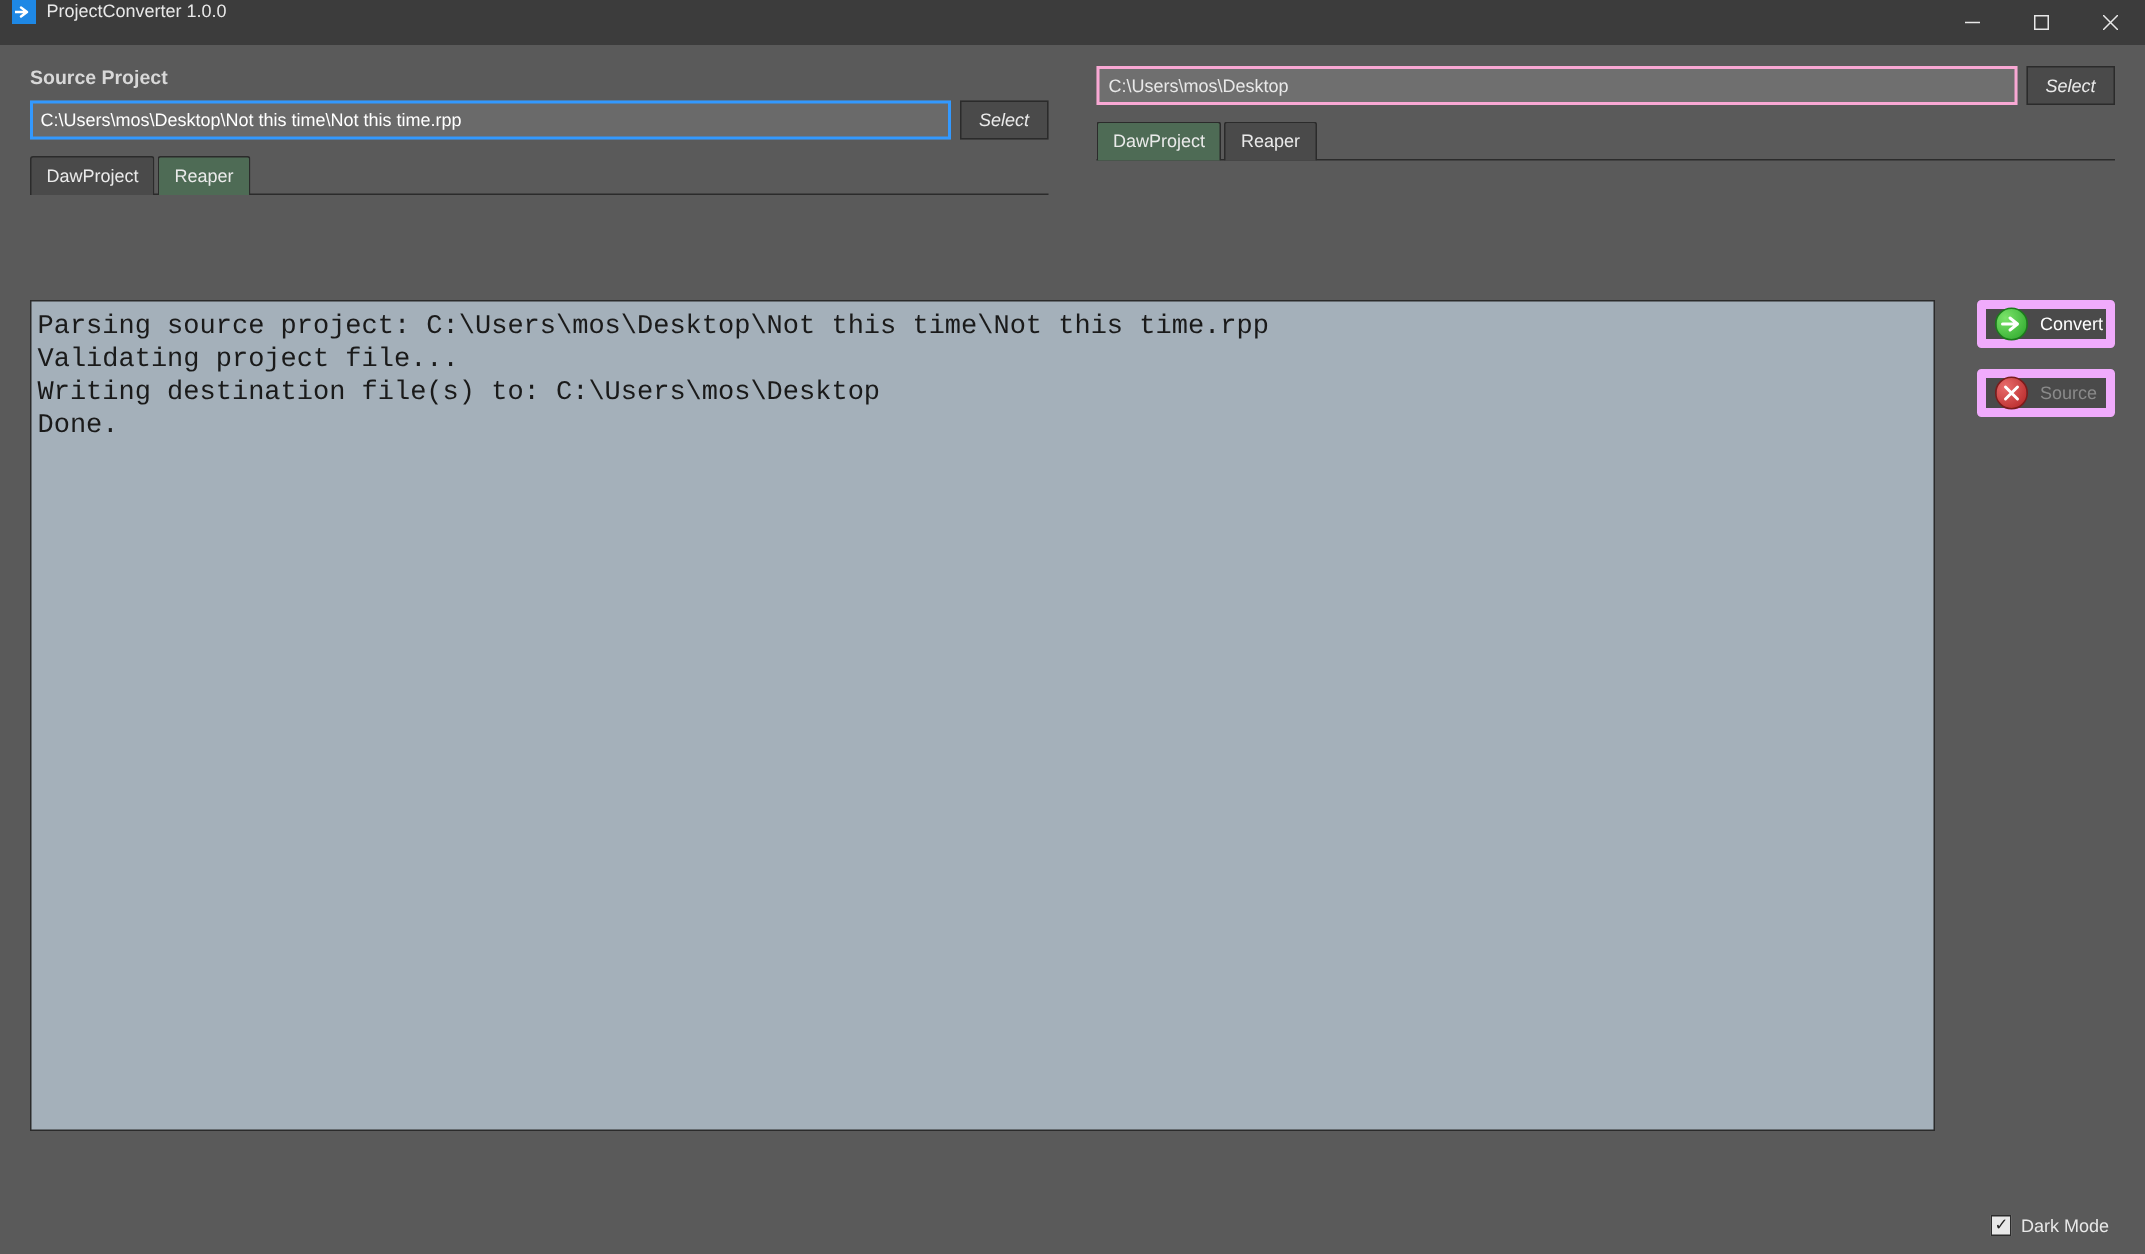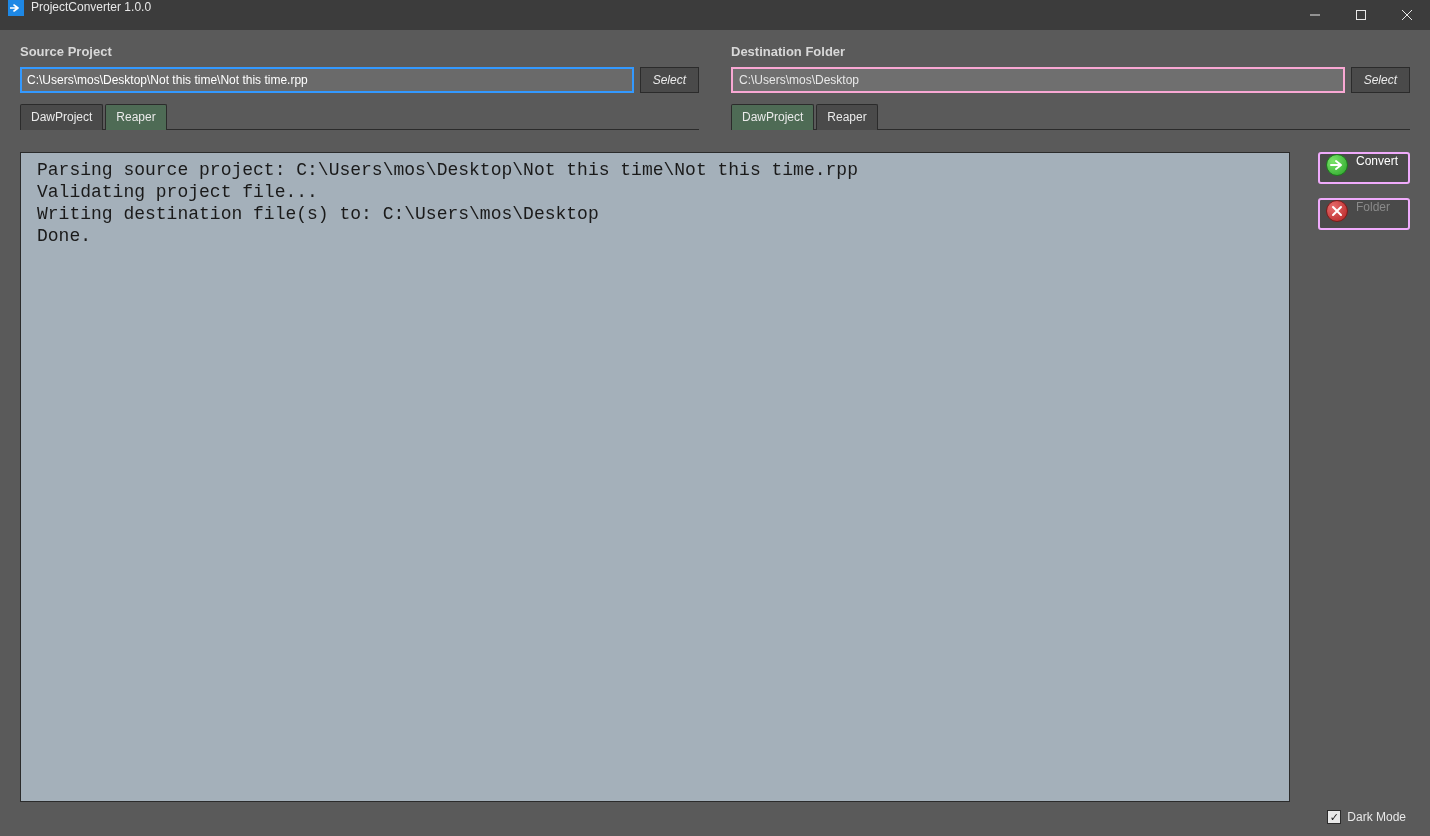--- a/index.html
+++ b/index.html
@@ -31,20 +31,21 @@
     color: #e8e8e8;
   }
   .win-btn svg { display:block; }
 
   
   .content {
     padding: 14px 20px 12px 20px;
     display: flex;
     flex-direction: column;
     height: calc(836px - 30px);
+    gap: 48px;
   }
 
   .row-top {
     display: flex;
     gap: 32px;
   }
   .panel {
     flex: 1;
     display: flex;
     flex-direction: column;
@@ -117,38 +118,39 @@
     gap: 28px;
     min-height: 0;
   }
   .log-area {
     flex: 1;
     background: #a4b0ba;
     color: #1a1a1a;
     font-family: "Consolas", "Courier New", monospace;
     font-size: 18px;
     line-height: 22px;
-    padding: 6px 16px;
+    padding: 6px 4px;
     white-space: pre;
     overflow: hidden;
     border: 1px solid #2b2b2b;
   }
 
   .side-buttons {
     width: 92px;
     display: flex;
     flex-direction: column;
     gap: 14px;
   }
   .action-btn {
     height: 32px;
-    border: 2px solid #f0abfc;
+    border: 6px solid #f0abfc;
     border-radius: 3px;
     background: #4a4a4a;
     display: flex;
+    align-items: center;
     gap: 8px;
     padding: 0 8px 0 6px;
     font-size: 12px;
     cursor: pointer;
   }
   .action-btn .ico {
     width: 22px; height: 22px;
     border-radius: 50%;
     display:flex; align-items:center; justify-content:center;
     flex-shrink: 0;
@@ -218,21 +220,20 @@
         <input class="path-input focused" value="C:\Users\mos\Desktop\Not this time\Not this time.rpp" style="">
         <button class="select-btn">Select</button>
       </div>
       <div class="tabs">
         <div class="tab">DawProject</div>
         <div class="tab active">Reaper</div>
       </div>
     </div>
 
     <div class="panel">
-      <div class="panel-label">Destination Folder</div>
       <div class="path-row">
         <input class="path-input" value="C:\Users\mos\Desktop" style="">
         <button class="select-btn">Select</button>
       </div>
       <div class="tabs">
         <div class="tab active">DawProject</div>
         <div class="tab">Reaper</div>
       </div>
     </div>
   </div>
@@ -251,21 +252,21 @@
             </svg>
         </div>
         <span>Convert</span>
       </div>
       <div class="action-btn cancel disabled">
         <div class="ico">
           <svg width="12" height="12" viewBox="0 0 12 12">
               <path d="M2 2 L10 10 M10 2 L2 10" stroke="#fff" stroke-width="2" stroke-linecap="round"></path>
             </svg>
         </div>
-        <span>Folder</span>
+        <span>Source</span>
       </div>
     </div>
   </div>
 
   <div class="bottom-row">
     <label class="dark-mode">
       <span class="cb">✓</span>
       <span>Dark Mode</span>
     </label>
   </div>

